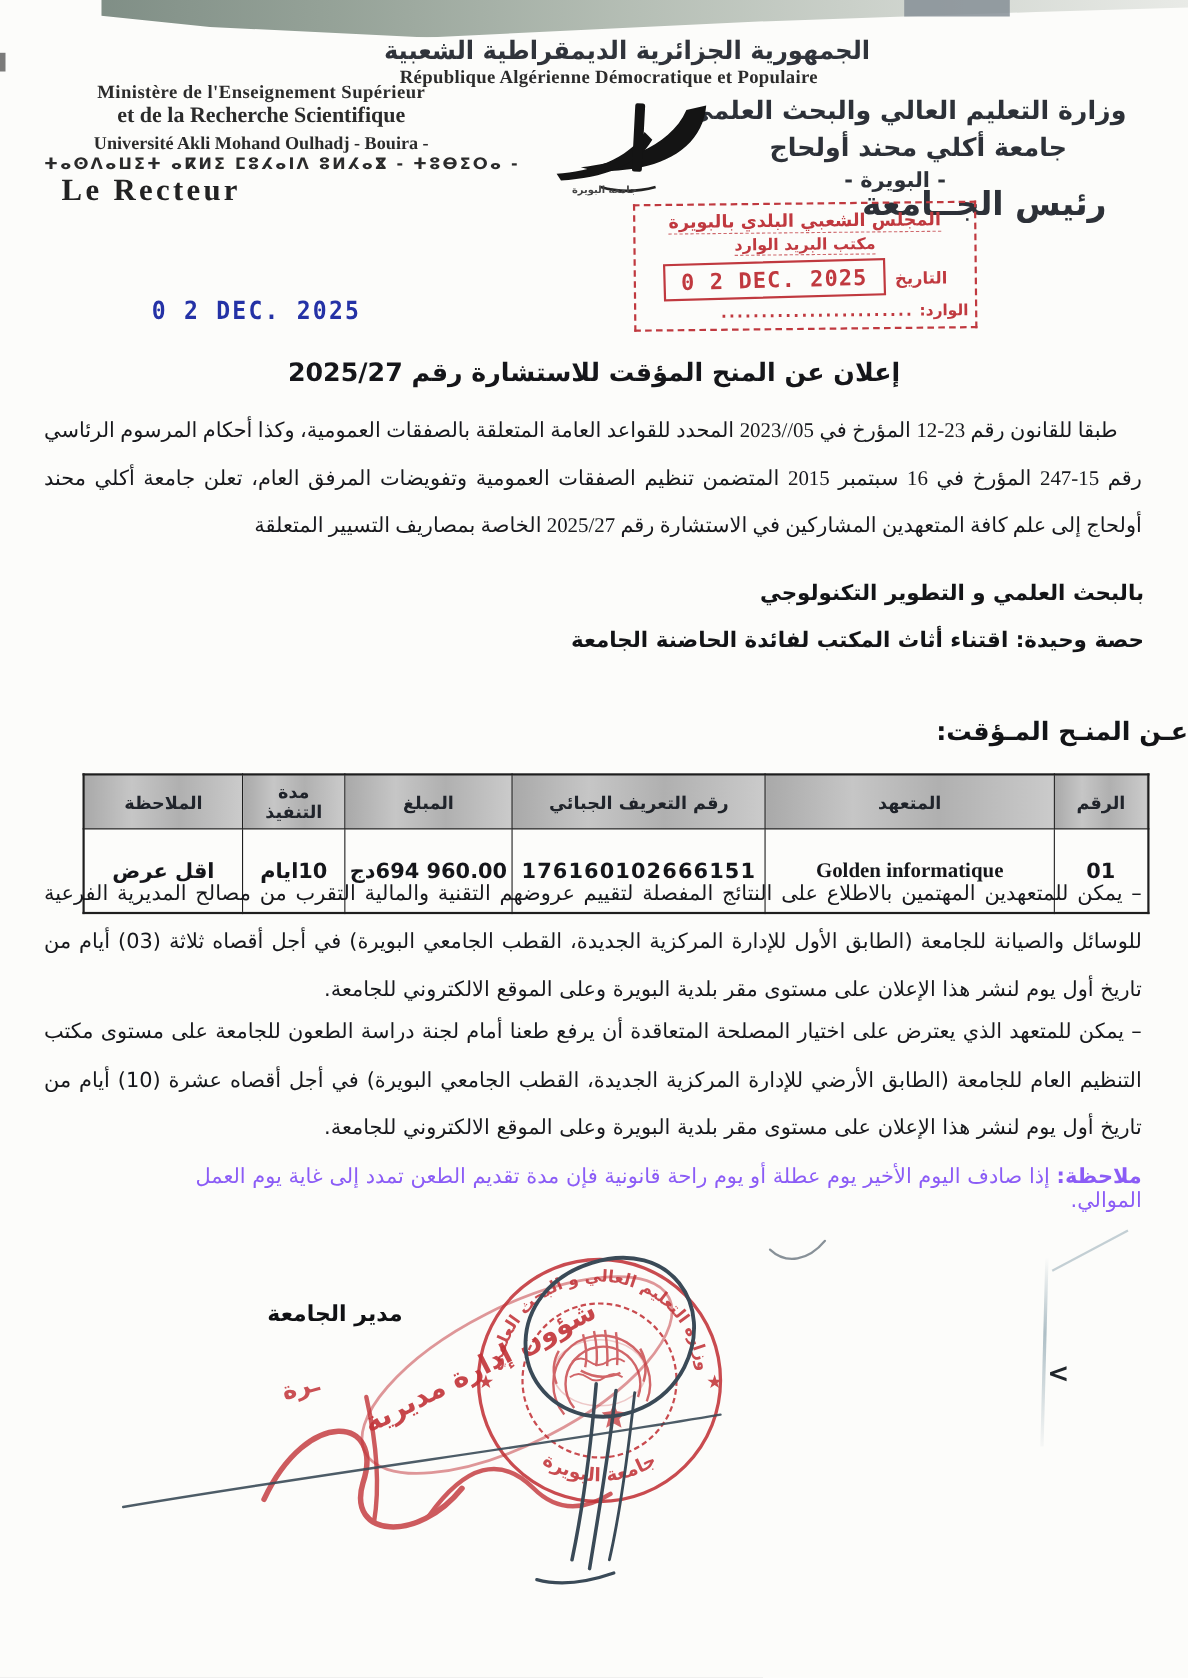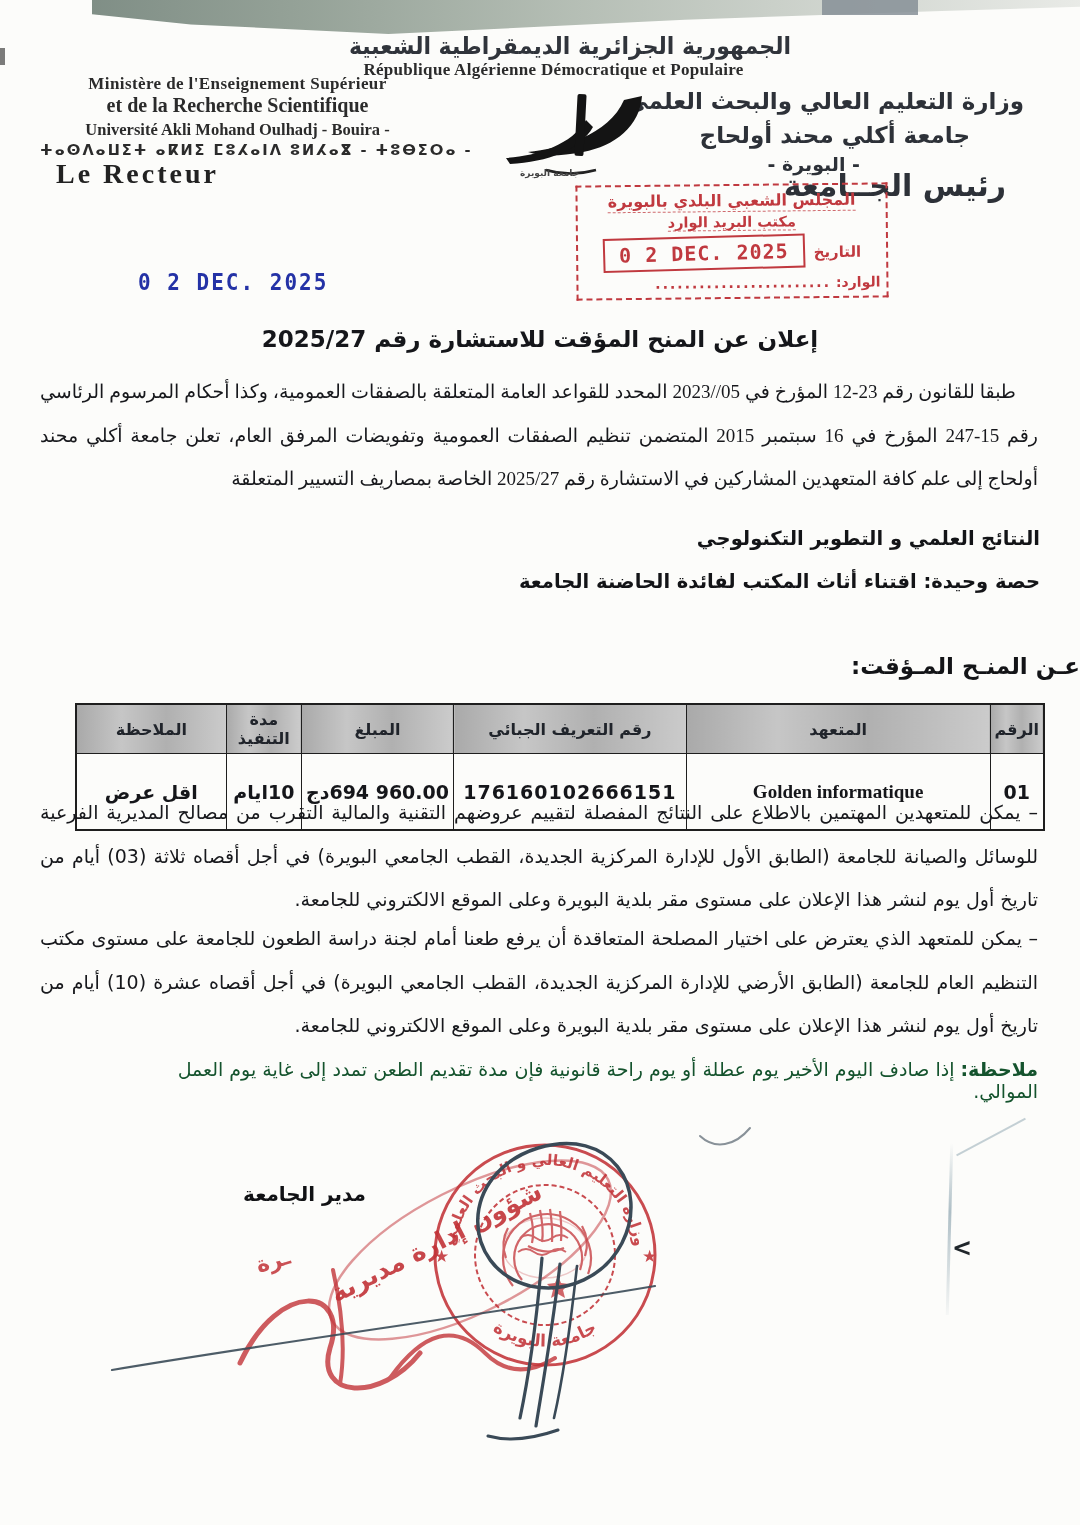--- a/index.html
+++ b/index.html
@@ -72,30 +72,30 @@
   .intro{position:absolute;left:40px;right:42px;top:370px;font-size:19px;line-height:2.3;text-align:justify;text-indent:22px;color:#17181c;font-family:Liberation Serif, serif;}
   .research{position:absolute;right:40px;top:527px;font-size:19.5px;font-weight:bold;color:#131417;}
   .lot{position:absolute;right:40px;top:570px;font-size:19.5px;font-weight:bold;color:#131417;}
   .award-head{position:absolute;left:0;right:0;top:653px;font-size:23px;font-weight:bold;color:#131417;}
 
   
   table.award{position:absolute;left:75px;top:703px;width:970px;border-collapse:collapse;border:2px solid #1e1e1e;}
   table.award th{
     border:1.6px solid #1e1e1e;height:44px;font-size:16px;font-weight:bold;color:#20242b;
     background:linear-gradient(90deg,#a9a9a9,#c6c6c6 30%,#b0b0b0 60%,#cbcbcb);
-    padding:2px 4px;
+    padding:2px 20px;
   }
   table.award td{border:1.6px solid #1e1e1e;height:37px;text-align:center;font-size:19px;font-weight:bold;padding:19px 4px;color:#15161a;}
   td.vendor{font-family:Liberation Serif, serif;font-size:21px;}
   td.taxid{font-size:21px;letter-spacing:1px;}
 
   .para{position:absolute;left:40px;right:42px;font-size:19px;line-height:2.3;text-align:justify;color:#17181c;}
   .p1{top:791px;}
   .p2{top:917px;}
-  .note{position:absolute;right:42px;left:120px;top:1058px;font-size:19px;text-align:right;color:#14532d;}
+  .note{position:absolute;right:42px;left:120px;top:1058px;font-size:19px;text-align:right;color:#8b5cf6;}
   .note b{font-weight:bold;}
 
   
   .director{position:absolute;left:243px;top:1182px;font-size:20px;font-weight:bold;color:#101114;}
   .sig-svg{position:absolute;left:90px;top:1118px;width:880px;height:380px;}
 </style>
 </head>
 <body>
 
 <div class="page">
@@ -137,21 +137,21 @@
     <div class="num-row" dir="rtl">
       <span>الوارد:</span>
       <span class="num-dots">........................</span>
     </div>
   </div>
 
   <div class="recv-date">0 2 DEC. 2025</div>
 
   <div class="title" dir="rtl">إعلان عن المنح المؤقت للاستشارة رقم 2025/27</div>
   <div class="intro" dir="rtl">طبقا للقانون رقم 23-12 المؤرخ في 05//2023 المحدد للقواعد العامة المتعلقة بالصفقات العمومية، وكذا أحكام المرسوم الرئاسي رقم 15-247 المؤرخ في 16 سبتمبر 2015 المتضمن تنظيم الصفقات العمومية وتفويضات المرفق العام، تعلن جامعة أكلي محند أولحاج إلى علم كافة المتعهدين المشاركين في الاستشارة رقم 2025/27 الخاصة بمصاريف التسيير المتعلقة</div>
-  <div class="research" dir="rtl">النتائج العلمي و التطوير التكنولوجي</div>
+  <div class="research" dir="rtl">بالبحث العلمي و التطوير التكنولوجي</div>
   <div class="lot" dir="rtl">حصة وحيدة: اقتناء أثاث المكتب لفائدة الحاضنة الجامعة</div>
   <div class="award-head" dir="rtl">عـن المنـح المـؤقت:</div>
 
   <table class="award" dir="rtl">
     <colgroup>
       <col style="width:38px">
         <col style="width:328px">
         <col style="width:234px">
       <col style="width:135px">
         <col style="width:76px">

